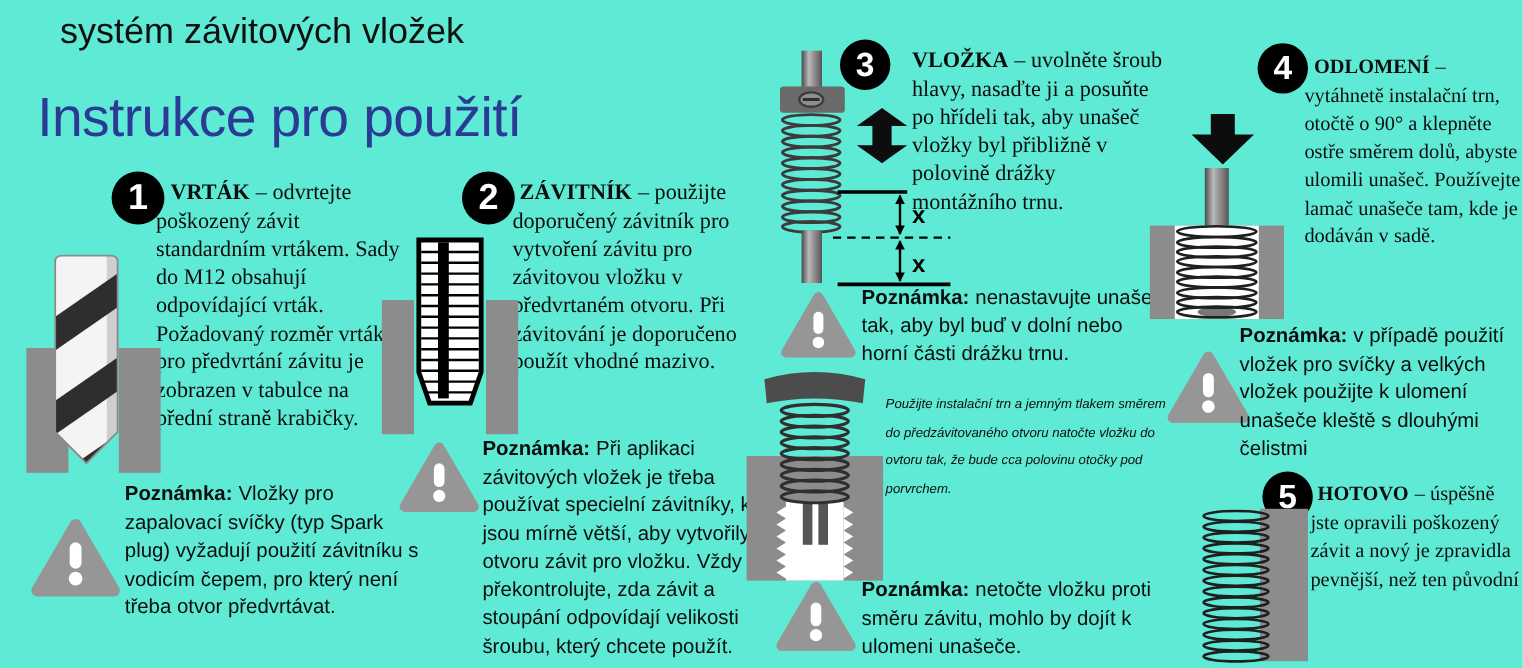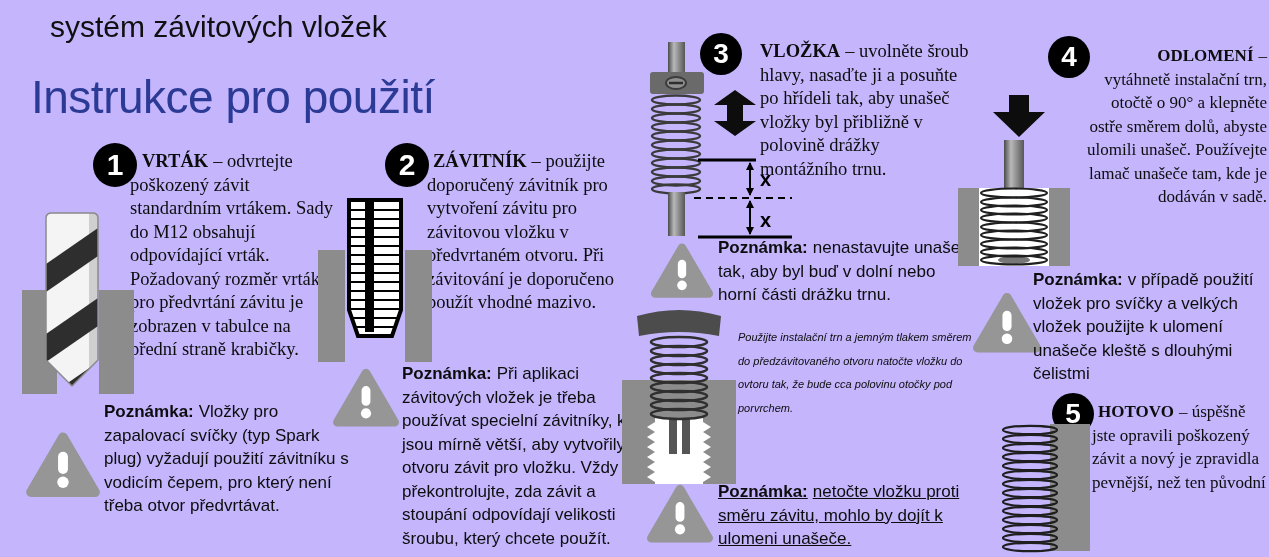--- a/index.html
+++ b/index.html
@@ -1,17 +1,17 @@
 <!DOCTYPE html>
 <html><head>
 <meta charset="utf-8">
 <style>
   html,body{margin:0;padding:0;background:#fff;}
   .canvas{
-    position:relative;width:1269px;height:557px;background:#c4b5fd;overflow:hidden;
+    position:relative;width:1269px;height:557px;background:#5eead4;overflow:hidden;
     font-family:"Liberation Sans","DejaVu Sans",sans-serif;color:#0d0d0d;
   }
   .subtitle{position:absolute;left:50px;top:10px;font-size:30px;color:#101010;}
   .main-title{position:absolute;left:15px;top:54px;font-size:46px;color:#2b3a94;margin:16px;font-weight:400;letter-spacing:-0.5px;}
   .badge{
     position:absolute;width:44px;height:44px;border-radius:50%;background:#000;color:#fff;
     font-weight:bold;font-size:30px;display:flex;align-items:center;justify-content:center;
   }
   .badge.sm{width:42px;height:42px;font-size:28px;}
   p{margin:0;position:absolute;}
@@ -165,24 +165,24 @@
         <ellipse cx="57" cy="105" rx="28" ry="5"></ellipse>
       <ellipse cx="57" cy="114" rx="28" ry="5"></ellipse>
     </g>
     <path d="M15,16 Q57,4 99,16 L97,36 Q57,28 17,36 Z" fill="#4c4c4c"></path>
   </svg>
   <p class="para" style="left:738px;top:326px;width:235px;">Použijte instalační trn a jemným tlakem směrem do předzávitovaného otvoru natočte vložku do ovtoru tak, že bude cca polovinu otočky pod porvrchem.</p>
 
   <svg class="tri" style="left:646px;top:482px;width:68px;height:62px;">
       <use href="#warnTri"></use>
     </svg>
-  <p class="note" style="left:718px;top:480px;width:250px;text-decoration:underline;"><b>Poznámka:</b><span>netočte vložku proti směru závitu, mohlo by dojít k ulomeni unašeče.</span></p>
+  <p class="note" style="left:718px;top:480px;width:250px;"><b>Poznámka:</b><span>netočte vložku proti směru závitu, mohlo by dojít k ulomeni unašeče.</span></p>
 
   <div class="badge sm" style="left:1048px;top:36px;">4</div>
-  <p class="step small" style="left:1087px;top:44px;width:180px;text-indent:8px;text-align:right;"><b>ODLOMENÍ</b><span>– vytáhnetě instalační trn, otočtě o 90° a klepněte ostře směrem dolů, abyste ulomili unašeč. Používejte lamač unašeče tam, kde je dodáván v sadě.</span></p>
+  <p class="step small" style="left:1087px;top:44px;width:180px;text-indent:8px;"><b>ODLOMENÍ</b><span>– vytáhnetě instalační trn, otočtě o 90° a klepněte ostře směrem dolů, abyste ulomili unašeč. Používejte lamač unašeče tam, kde je dodáván v sadě.</span></p>
 
   <svg class="ill" style="left:993px;top:95px;" width="52" height="42" viewBox="0 0 52 42">
     <polygon points="16,0 36,0 36,17 52,17 26,42 0,17 16,17" fill="#0d0d0d"></polygon>
   </svg>
 
   <svg class="ill" style="left:958px;top:140px;" width="112" height="126" viewBox="0 0 112 126">
     <rect x="46" y="0" width="20" height="55" fill="url(#rodG)"></rect>
     <rect x="0" y="48" width="112" height="78" fill="#8c8c8c"></rect>
     <rect x="21" y="48" width="70" height="78" fill="#fff"></rect>
     <ellipse cx="56" cy="120" rx="16" ry="4" fill="#777"></ellipse>

